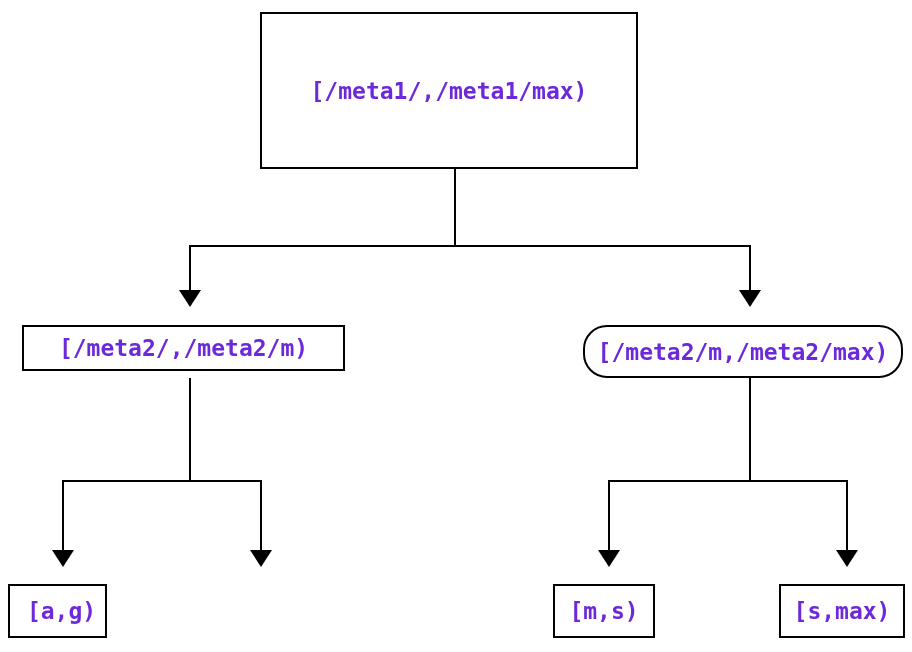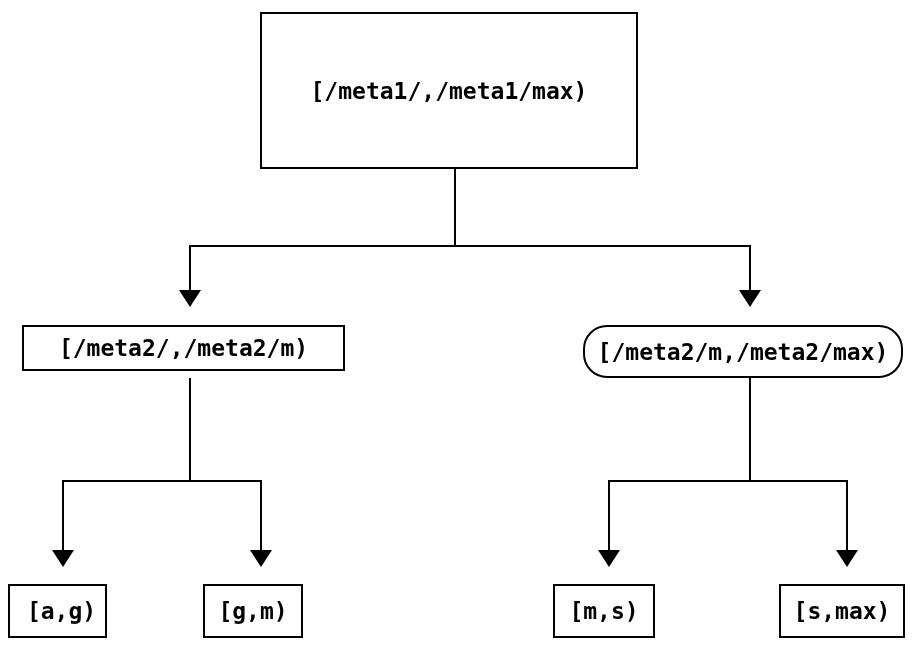--- a/index.html
+++ b/index.html
@@ -13,21 +13,21 @@
     height: 652px;
     background: #ffffff;
     font-family: "DejaVu Sans Mono", "Liberation Mono", monospace;
     overflow: hidden;
   }
   .node {
     position: absolute;
     box-sizing: border-box;
     border: 2px solid #000000;
     background: #ffffff;
-    color: #000000;
+    color: #6d28d9;
     display: flex;
     align-items: center;
     justify-content: center;
     font-size: 23px;
     font-weight: bold;
     white-space: nowrap;
   }
   .edge {
     position: absolute;
     background: #000000;
@@ -76,21 +76,20 @@
 </style>
 </head>
 <body>
 
 <div class="canvas">
 
   <div class="node n-root">[/meta1/,/meta1/max)</div>
   <div class="node n-m2l">[/meta2/,/meta2/m)</div>
   <div class="node n-m2r">[/meta2/m,/meta2/max)</div>
   <div class="node n-ag">[a,g)</div>
-  <div class="node n-gm">[g,m)</div>
   <div class="node n-ms">[m,s)</div>
   <div class="node n-smax">[s,max)</div>
 
   <div class="edge e-root-v"></div>
   <div class="edge e-l1-h"></div>
   <div class="edge e-l1-lv"></div>
   <div class="edge e-l1-rv"></div>
   <div class="arrowhead a-l1-l"></div>
   <div class="arrowhead a-l1-r"></div>
 

